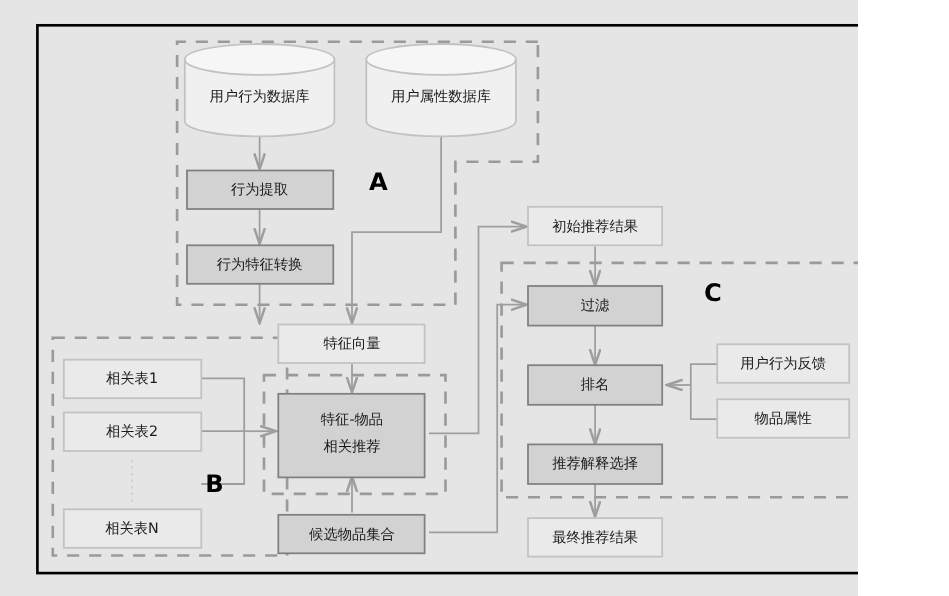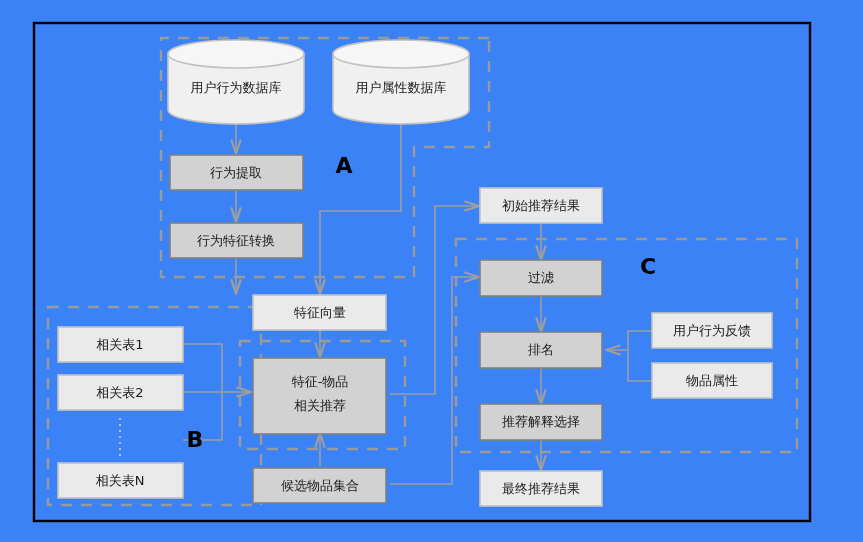--- a/index.html
+++ b/index.html
@@ -5,23 +5,23 @@
   html, body {
     margin: 0;
     padding: 0;
     background: #ffffff;
   }
   body {
     font-family: "Liberation Sans", "DejaVu Sans", sans-serif;
   }
   #canvas {
     position: relative;
-    width: 863px;
+    width: 780px;
     height: 542px;
-    background: #3b82f6;
+    background: #e5e5e5;
     overflow: hidden;
   }
   svg.layer {
     position: absolute;
     left: 0;
     top: 0;
     width: 863px;
     height: 542px;
   }
   .node-label {

